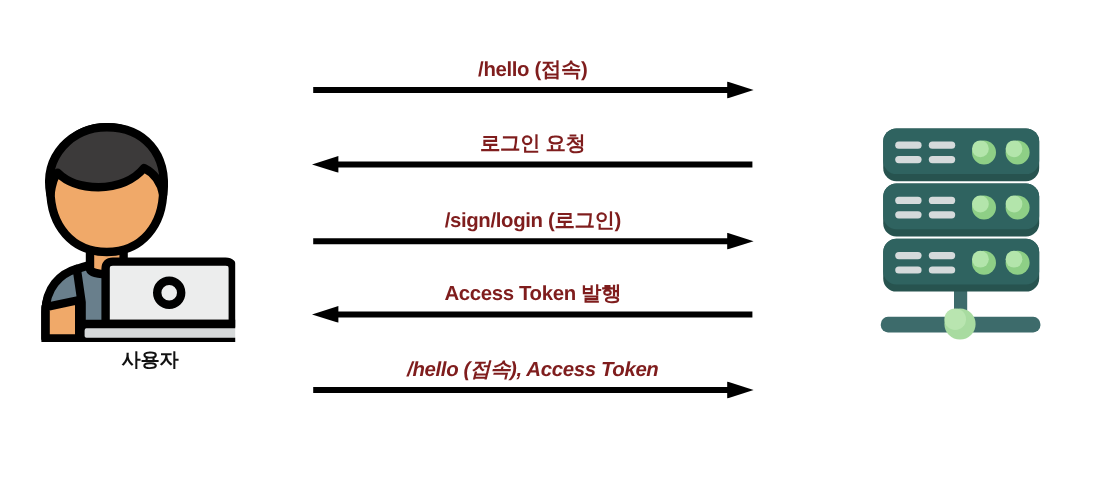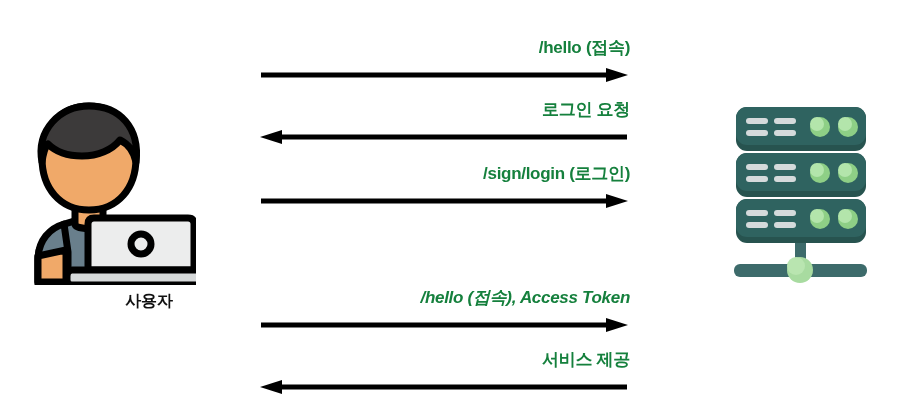--- a/index.html
+++ b/index.html
@@ -37,21 +37,20 @@
     position: absolute;
     left: 0px;
     top: 190px;
     width: 250px;
     text-align: center;
     color: #111111;
     font-weight: bold;
     font-size: 16px;
     line-height: 22px;
     letter-spacing: -0.2px;
-    padding-left: 24px;
   }
   #user-caption .cap-line { display: block; white-space: nowrap; }
 
   
   #server-node {
     position: absolute;
     left: 700px;
     top: 100px;
     width: 200px;
     height: 190px;
@@ -61,23 +60,23 @@
   .message-row {
     position: absolute;
     left: 258px;
     width: 372px;
     height: 56px;
   }
   .message-label {
     position: absolute;
     left: 0;
     right: 0;
-    bottom: 24px;
-    text-align: right;
-    color: #15803d;
+    bottom: 14px;
+    text-align: center;
+    color: #7f1d1d;
     font-weight: bold;
     font-size: 17px;
     line-height: 20px;
     letter-spacing: -0.3px;
     white-space: nowrap;
   }
   .message-arrow {
     position: absolute;
     left: 0;
     bottom: 0;
@@ -189,30 +188,30 @@
   </div>
 
   <div class="message-row" style="top:152px;">
     <div class="message-label">/sign/login (로그인)</div>
     <svg class="message-arrow" viewBox="0 0 372 14" xmlns="http://www.w3.org/2000/svg">
       <line x1="3" y1="7" x2="352" y2="7" stroke="#000000" stroke-width="5"></line>
       <polygon points="348,0 370,7 348,14" fill="#000000"></polygon>
     </svg>
   </div>
 
+  <div class="message-row" style="top:213px;">
+    <div class="message-label">Access Token 발행</div>
+    <svg class="message-arrow" viewBox="0 0 372 14" xmlns="http://www.w3.org/2000/svg">
+      <line x1="20" y1="7" x2="369" y2="7" stroke="#000000" stroke-width="5"></line>
+      <polygon points="24,0 2,7 24,14" fill="#000000"></polygon>
+    </svg>
+  </div>
 
   <div class="message-row" style="top:276px;font-style:italic;">
     <div class="message-label">/hello (접속), Access Token</div>
     <svg class="message-arrow" viewBox="0 0 372 14" xmlns="http://www.w3.org/2000/svg">
       <line x1="3" y1="7" x2="352" y2="7" stroke="#000000" stroke-width="5"></line>
       <polygon points="348,0 370,7 348,14" fill="#000000"></polygon>
     </svg>
   </div>
 
-  <div class="message-row" style="top:338px;">
-    <div class="message-label">서비스 제공</div>
-    <svg class="message-arrow" viewBox="0 0 372 14" xmlns="http://www.w3.org/2000/svg">
-      <line x1="20" y1="7" x2="369" y2="7" stroke="#000000" stroke-width="5"></line>
-      <polygon points="24,0 2,7 24,14" fill="#000000"></polygon>
-    </svg>
-  </div>
 
 </div>
 
 </body></html>

